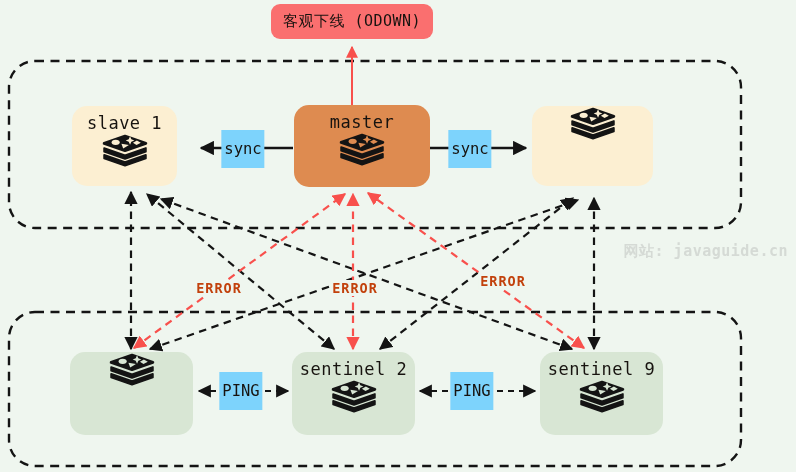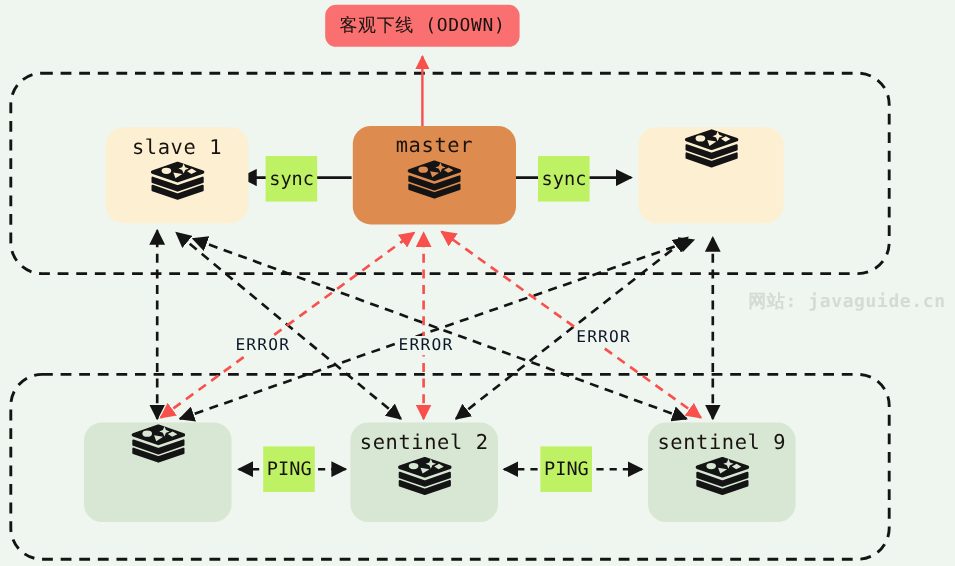--- a/index.html
+++ b/index.html
@@ -22,54 +22,54 @@
     box-sizing:border-box;
   }
   .node .node-label{
     margin-top:7px;
     font-size:17px;
     letter-spacing:0.5px;
     white-space:nowrap;
   }
   .node svg.redis{margin-top:1px;}
 
-  .n-slave1{left:88px;top:106px;width:119px;height:80px;}
+  .n-slave1{left:72px;top:106px;width:105px;height:80px;}
   .n-master{left:294px;top:105px;width:136px;height:82px;}
   .n-slave2{left:532px;top:106px;width:121px;height:80px;}
   .n-sent1{left:70px;top:352px;width:123px;height:83px;}
   .n-sent2{left:292px;top:352px;width:123px;height:83px;}
   .n-sent3{left:540px;top:352px;width:123px;height:83px;}
 
   
   .odown{
     position:absolute;left:271px;top:4px;width:162px;height:35px;
     background:var(--box,#FA6F6F);
     border-radius:9px;
     display:flex;align-items:center;justify-content:center;
     font-size:15px;
     letter-spacing:0.5px;
   }
 
   
   .edge-chip{
     position:absolute;
     transform:translate(-50%,-50%);
-    background:#bef264;
+    background:#7dd3fc;
     padding:10px 3px;
     font-size:15.5px;
     white-space:nowrap;
   }
   .chip-sync-left {left:243px;top:149px;}
   .chip-sync-right{left:470px;top:149px;}
   .chip-ping-1{left:241px;top:391px;}
   .chip-ping-2{left:472px;top:391px;}
   .error-chip{
     background:#EFF6EF;
-    color:#0f172a;
-    font-weight:normal;
+    color:#c2410c;
+    font-weight:bold;
     font-size:13.5px;
     letter-spacing:1px;
     padding:0 2px;
   }
   .chip-error-1{left:219px;top:288px;}
   .chip-error-2{left:355px;top:288px;}
   .chip-error-3{left:503px;top:281px;}
 
   
   .watermark{

